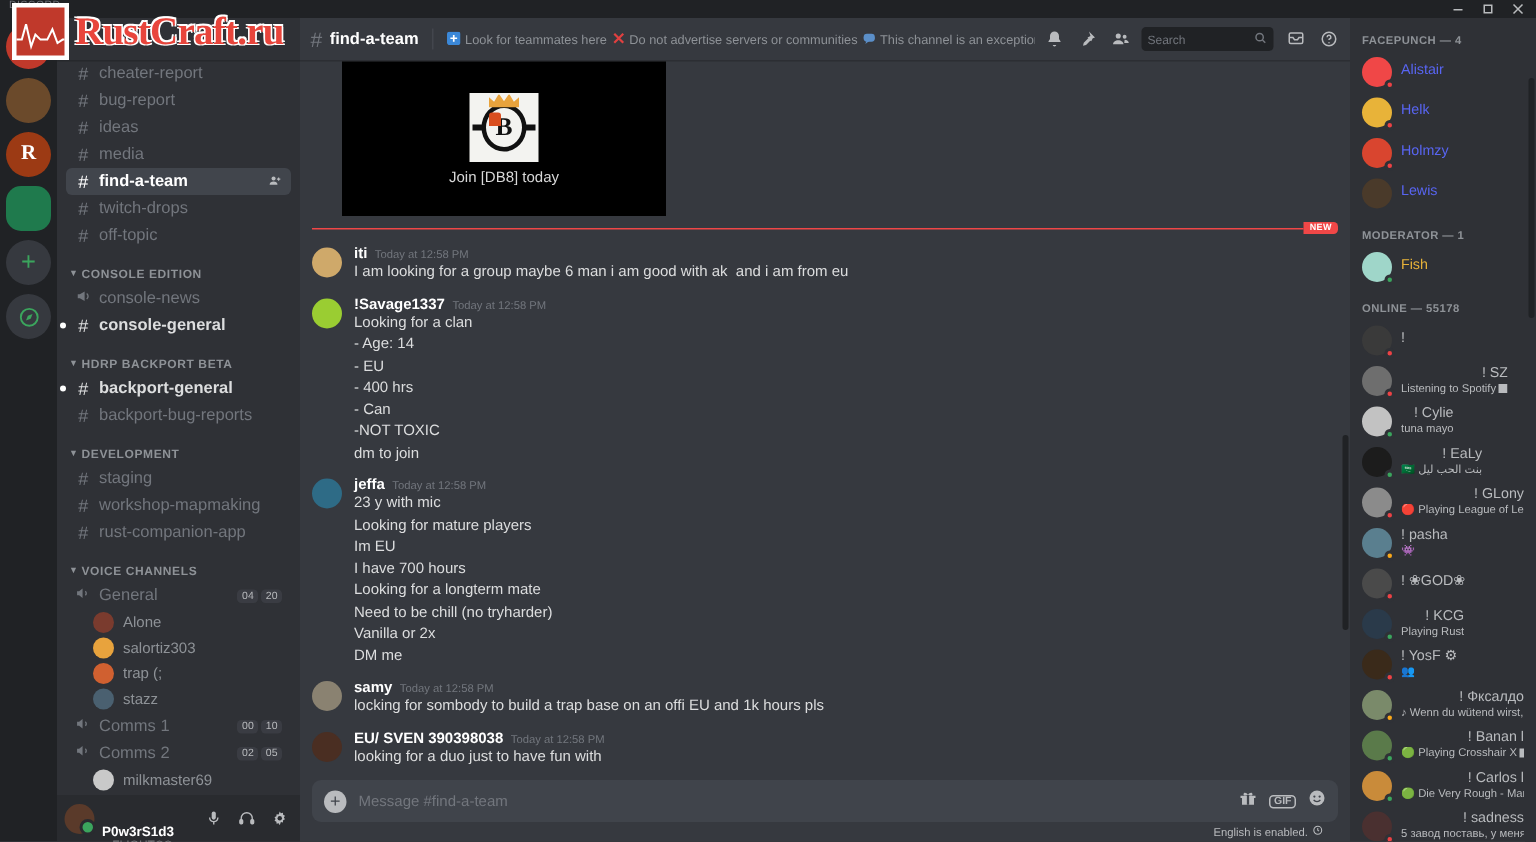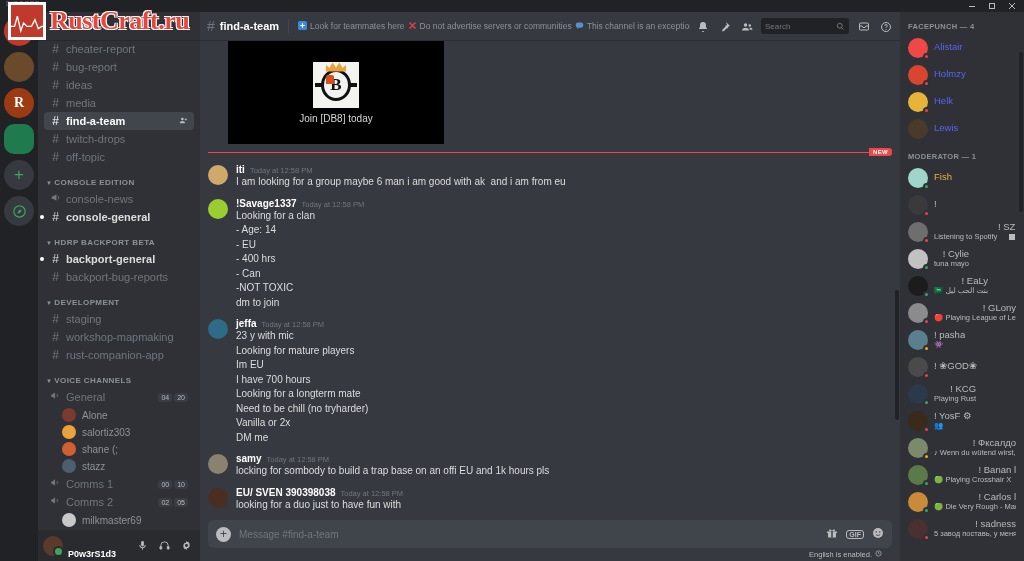--- a/index.html
+++ b/index.html
@@ -97,21 +97,21 @@
     padding: 0 7px; box-shadow: 0 1px 0 rgba(4,4,5,.2); position: relative; z-index: 20;
   }
   .ch-hash { color: #72767d; font-size: 14px; font-weight: 500; }
   .ch-name { color: #fff; font-size: 11px; font-weight: bold; white-space: nowrap; }
   .ch-div { width: 1px; height: 14px; background: rgba(79,84,92,.5); margin: 0 4px; flex:none; }
   .ch-topic {
     flex: 1; min-width: 0; overflow: hidden; white-space: nowrap; text-overflow: ellipsis;
     color: #8e9297; font-size: 8.5px; display: flex; align-items: center; gap: 3px;
   }
   .topic-seg { display: inline-flex; align-items: center; gap: 3px; }
-  .ch-actions { display: flex; align-items: flex-end; gap: 7px; flex: none; }
+  .ch-actions { display: flex; align-items: center; gap: 7px; flex: none; }
   .hicon { color: #b9bbbe; width: 15px; height: 15px; display:flex; align-items:center; justify-content:center; }
   .searchbox {
     width: 88px; height: 16px; background: #202225; border-radius: 3px;
     display: flex; align-items: center; padding: 0 4px; gap: 3px;
   }
   .searchbox input {
     background: transparent; border: none; outline: none; color: #dcddde;
     font-size: 8px; width: 100%; font-family: "Liberation Sans", sans-serif;
   }
   .searchbox input::placeholder { color: #72767d; }
@@ -170,21 +170,21 @@
   .m-cat { color: #8e9297; font-size: 7.5px; font-weight: bold; letter-spacing: .3px;
            padding: 10px 8px 3px 8px; text-transform: uppercase; }
   .m-cat:first-child { padding-top: 2px; }
   .member { display: flex; align-items: center; gap: 6px; padding: 2px 8px; height: 27px; }
   .m-av { width: 20px; height: 20px; border-radius: 50%; flex: none; position: relative; }
   .m-av .st { position: absolute; right: -2px; bottom: -2px; width: 7px; height: 7px;
               border-radius: 50%; border: 2px solid #2f3136; }
   .m-txt { min-width: 0; line-height: 1.1; }
   .m-name { font-size: 9.5px; white-space: nowrap; overflow: hidden; text-overflow: ellipsis; text-align: right; }
   .m-act { font-size: 7.5px; color: #b9bbbe; white-space: nowrap; overflow: hidden; text-overflow: ellipsis;
-           display: flex; align-items: center; gap: 12px; }
+           display: flex; align-items: center; gap: 2px; }
   .sq-ic { width: 6px; height: 6px; background: #b9bbbe; display:inline-block; }
 
   
   .wm {
     position: absolute; left: 8px; top: 2px; z-index: 60;
     display: flex; align-items: center; gap: 4px; pointer-events: none;
   }
   .wm-box { width: 38px; height: 38px; background: #c0392b; border: 3px solid #fff; position: relative; overflow: hidden; }
   .wm-txt { font-size: 26px; font-weight: bold; color: #e8453c; font-family: "Liberation Serif", serif;
             text-shadow: 1px 1px 0 #fff, -1px -1px 0 #fff, 1px -1px 0 #fff, -1px 1px 0 #fff; letter-spacing: -.5px; }
@@ -333,21 +333,21 @@
           <div class="vmember">
             <span class="av" style="background: rgb(122, 59, 46);"></span>
             <span>Alone</span>
           </div>
           <div class="vmember">
             <span class="av" style="background: rgb(232, 163, 61);"></span>
             <span>salortiz303</span>
           </div>
           <div class="vmember">
             <span class="av" style="background: rgb(208, 96, 48);"></span>
-            <span>shane (;</span>
+            <span>trap (;</span>
           </div>
           <div class="vmember">
             <span class="av" style="background: rgb(74, 96, 112);"></span>
             <span>stazz</span>
           </div>
           <div class="chan">
             <span class="hash"><svg width="11" height="11" viewBox="0 0 24 24" fill="currentColor">
                 <path d="M11 5 6 9H3v6h3l5 4z"></path>
                 <path d="M15 9a4 4 0 0 1 0 6" fill="none" stroke="currentColor" stroke-width="2"></path>
               </svg></span>
@@ -604,50 +604,51 @@
         <div class="m-cat">FACEPUNCH — 4</div>
         <div class="member">
           <div class="m-av" style="background: rgb(240, 71, 71);">
             <span class="st" style="background: rgb(237, 66, 69);"></span>
           </div>
           <div class="m-txt">
             <div class="m-name" style="color: rgb(88, 101, 242);">Alistair</div>
           </div>
         </div>
         <div class="member">
+          <div class="m-av" style="background: rgb(232, 179, 57);">
+            <span class="st" style="background: rgb(237, 66, 69);"></span>
+          </div>
+          <div class="m-txt">
+            <div class="m-name" style="color: rgb(88, 101, 242);">Helk</div>
+          </div>
+        </div>
+        <div class="member">
           <div class="m-av" style="background: rgb(217, 69, 47);">
             <span class="st" style="background: rgb(237, 66, 69);"></span>
           </div>
           <div class="m-txt">
             <div class="m-name" style="color: rgb(88, 101, 242);">Holmzy</div>
           </div>
         </div>
         <div class="member">
-          <div class="m-av" style="background: rgb(232, 179, 57);">
-            <span class="st" style="background: rgb(237, 66, 69);"></span>
-          </div>
-          <div class="m-txt">
-            <div class="m-name" style="color: rgb(88, 101, 242);">Helk</div>
-          </div>
-        </div>
-        <div class="member">
           <div class="m-av" style="background: rgb(74, 58, 42);"></div>
           <div class="m-txt">
             <div class="m-name" style="color: rgb(88, 101, 242);">Lewis</div>
           </div>
         </div>
         <div class="m-cat">MODERATOR — 1</div>
         <div class="member">
           <div class="m-av" style="background: rgb(159, 214, 201);">
             <span class="st" style="background: rgb(59, 165, 93);"></span>
           </div>
           <div class="m-txt">
             <div class="m-name" style="color: rgb(232, 179, 57);">Fish</div>
           </div>
         </div>
+        <div class="m-cat">ONLINE — 55178</div>
         <div class="member">
           <div class="m-av" style="background: rgb(58, 58, 58);">
             <span class="st" style="background: rgb(237, 66, 69);"></span>
           </div>
           <div class="m-txt">
             <div class="m-name" style="color: rgb(185, 187, 190);">!</div>
           </div>
         </div>
         <div class="member">
           <div class="m-av" style="background: rgb(110, 110, 110);">

